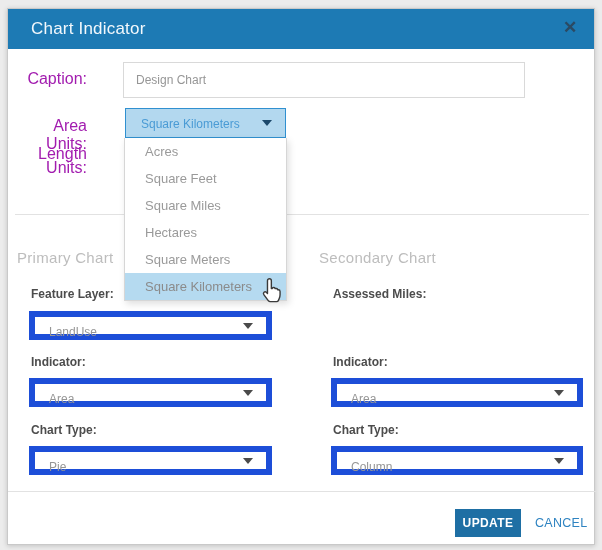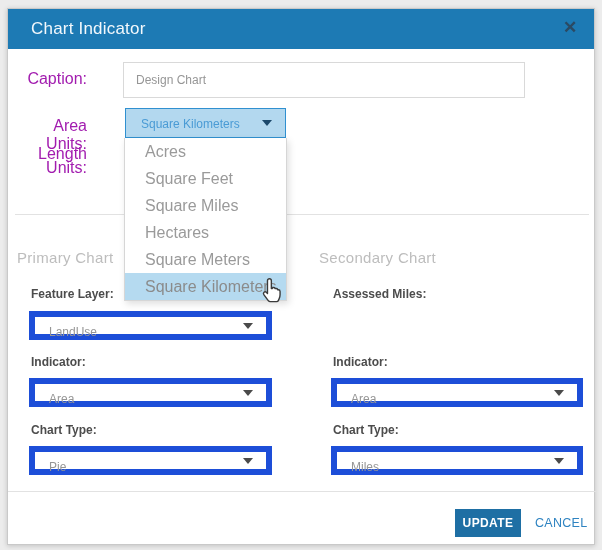--- a/index.html
+++ b/index.html
@@ -47,21 +47,21 @@
   }
   .caret-blue { border-top-color: #1b486b; }
   
   .dd-list {
     position: absolute; left: 116px; top: 129px; width: 163px;
     background: #ffffff; border: 1px solid #d6d6d6; border-top: none;
     box-shadow: 2px 3px 7px rgba(0,0,0,.13); z-index: 20;
   }
   .dd-item {
     height: 27px; display: flex; align-items: center; padding-left: 20px;
-    font-size: 16px; color: #9a9a9a; cursor: pointer; background: #fff;
+    font-size: 13px; color: #9a9a9a; cursor: pointer; background: #fff;
   }
   .dd-item.hl { background: #b5daf0; color: #8b8b8b; }
   
   .divider { position: absolute; height: 1px; background: #e2e2e2; }
   .divider-mid { left: 7px; top: 205px; width: 574px; }
   .divider-foot { left: 0; top: 482px; width: 588px; }
   
   .section-h { position: absolute; font-size: 15px; color: #bdbdbd; letter-spacing: .3px; }
   .section-h.primary { left: 9px; top: 240px; }
   .section-h.secondary { left: 311px; top: 240px; }
@@ -141,21 +141,21 @@
   <div class="blabel lx-r row1-label">Assessed Miles:</div>
 
   <div class="blabel lx-r row2-label">Indicator:</div>
   <div class="selbox col-r row2-box">
     <span class="val">Area</span>
     <span class="caret"></span>
   </div>
 
   <div class="blabel lx-r row3-label">Chart Type:</div>
   <div class="selbox col-r row3-box">
-    <span class="val">Miles</span>
+    <span class="val">Column</span>
     <span class="caret"></span>
   </div>
 
   <div class="dd-list">
     <div class="dd-item">Acres</div>
     <div class="dd-item">Square Feet</div>
     <div class="dd-item">Square Miles</div>
     <div class="dd-item">Hectares</div>
     <div class="dd-item">Square Meters</div>
     <div class="dd-item hl">Square Kilometers</div>

